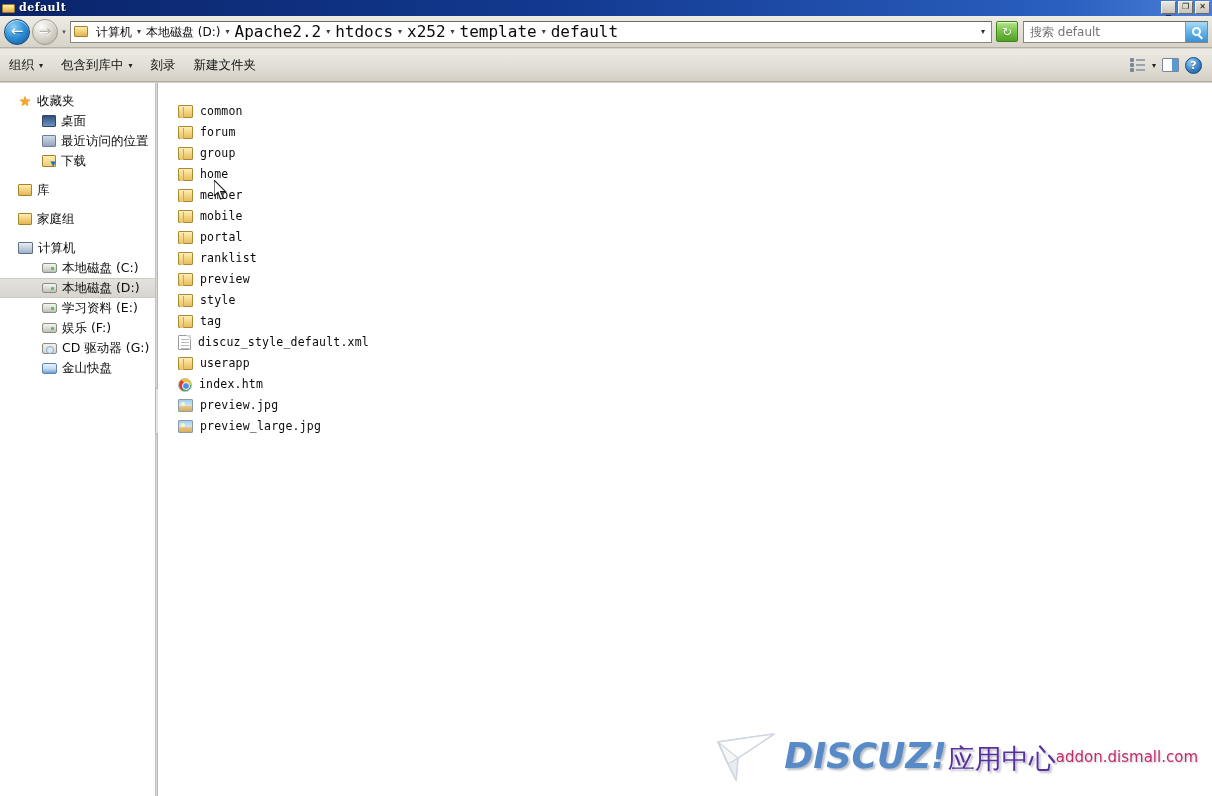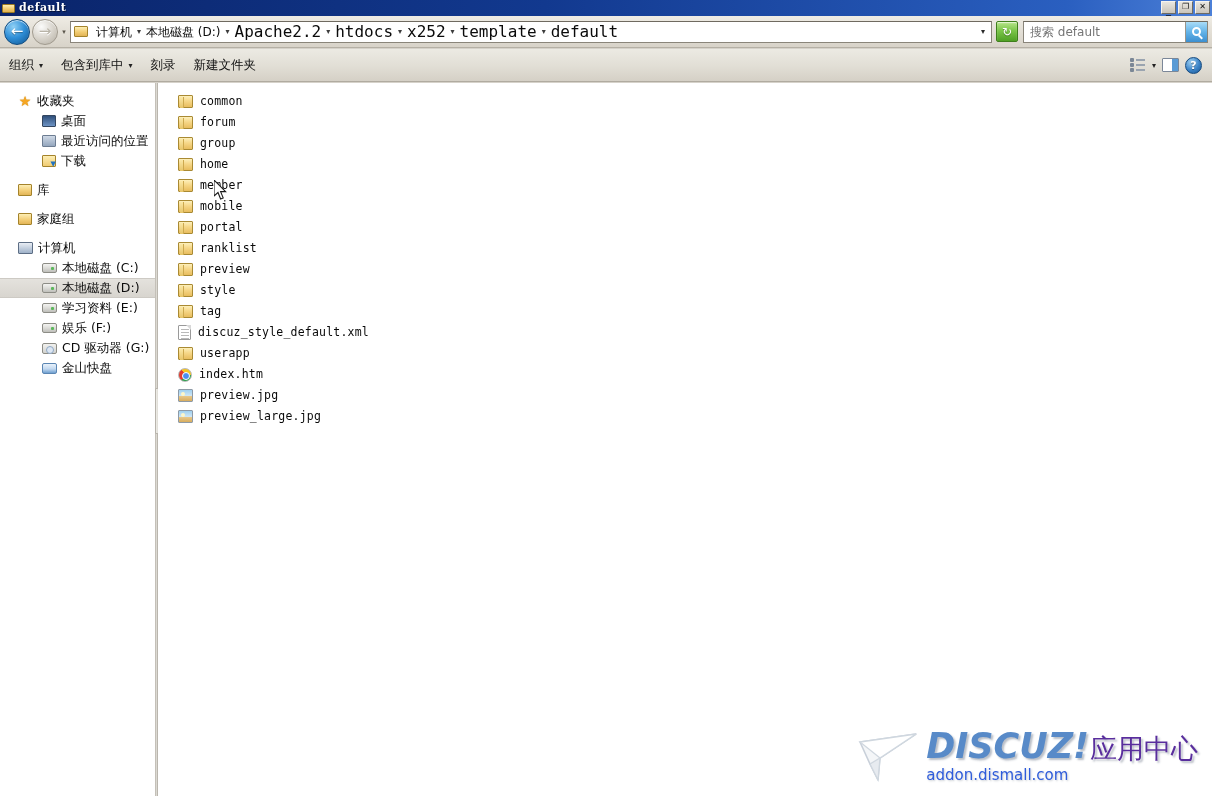--- a/index.html
+++ b/index.html
@@ -277,21 +277,21 @@
   }
   .ic-kuaipan {
     width: 15px; height: 11px;
     background: linear-gradient(to bottom, #e9f2fb 0%, #c2d8ef 55%, #6e9fd0 100%);
     border: 1px solid #5b86b3; border-radius: 2px;
   }
 
   
   .filelist {
     flex: 1 1 auto; height: 100%; background: #ffffff;
-    padding-top: 8px; position: relative;
+    padding-top: 18px; position: relative;
   }
   .file-row {
     height: 21px; display: flex; align-items: center; gap: 7px;
     padding-left: 20px;
   }
   .file-name {
     font-family: "DejaVu Sans Mono", monospace; font-size: 11.5px;
     color: #0a0a0a; line-height: 21px; letter-spacing: .2px; white-space: nowrap;
   }
   .fi { flex: 0 0 auto; position: relative; }
@@ -344,33 +344,33 @@
     position: absolute; left: 214px; top: 180px; width: 14px; height: 21px; z-index: 40;
     pointer-events: none;
   }
 
   
   .watermark {
     position: absolute; right: 14px; bottom: 12px;
     display: flex; align-items: center; gap: 6px; opacity: .92; z-index: 30;
   }
   .wm-plane { width: 62px; height: 56px; flex: 0 0 auto; }
-  .wm-text { display: flex; flex-direction: column; align-items: flex-start; }
+  .wm-text { display: flex; flex-direction: row; align-items: center; }
   .wm-line1 {
     display: flex; align-items: baseline;
     font-family: "DejaVu Sans", sans-serif; font-weight: bold;
     font-style: italic; font-size: 35px; line-height: 1;
     color: #4a81c4; text-shadow: 2px 2px 2px rgba(120,130,145,.55);
   }
   .wm-cn {
     font-style: normal; font-size: 27px; color: #4c1d95; font-weight: normal;
     margin-left: 1px;
   }
   .wm-line2 {
-    font-family: "DejaVu Sans", sans-serif; font-size: 15px; color: #1d4ed8;
+    font-family: "DejaVu Sans", sans-serif; font-size: 15px; color: #be185d;
     margin-top: 2px; text-shadow: 1px 1px 2px rgba(130,140,155,.5);
   }
 </style>
 </head>
 <body>
 
 <div id="app">
 
   <div class="titlebar">
     <div class="title-folder-icon">

